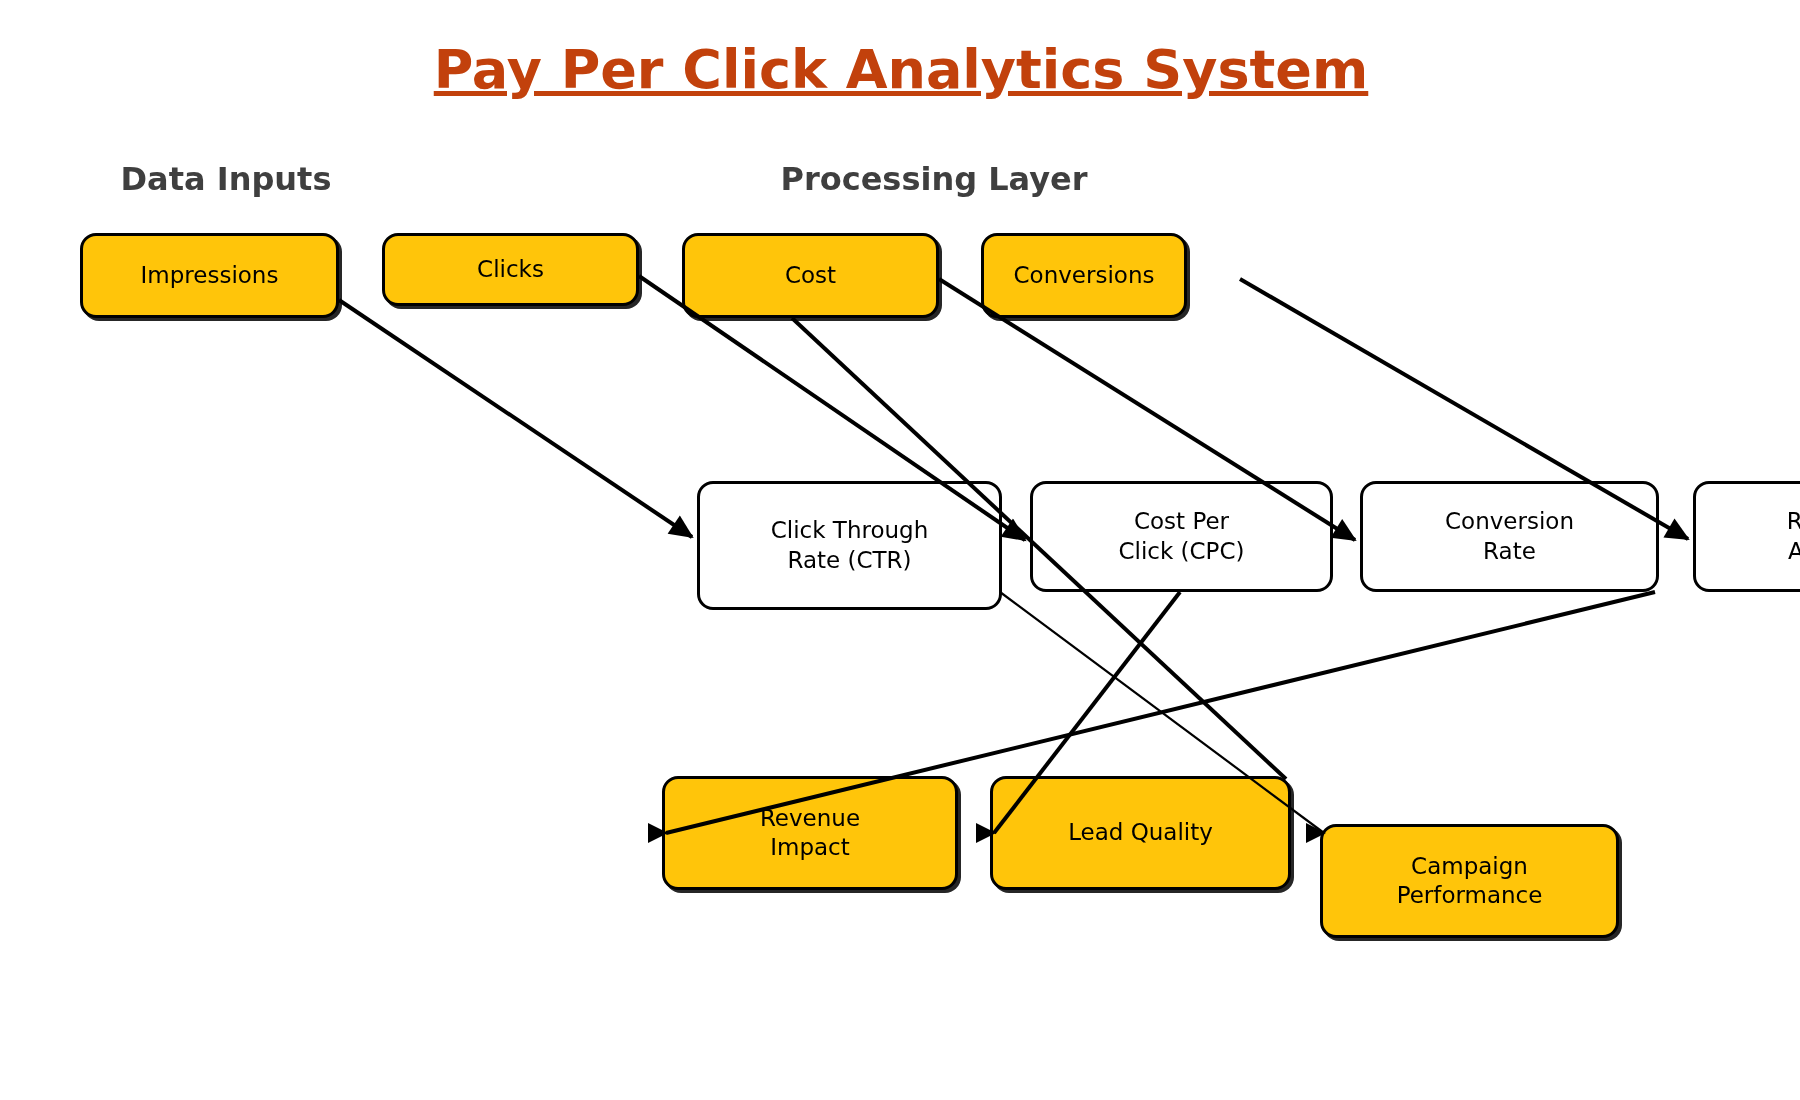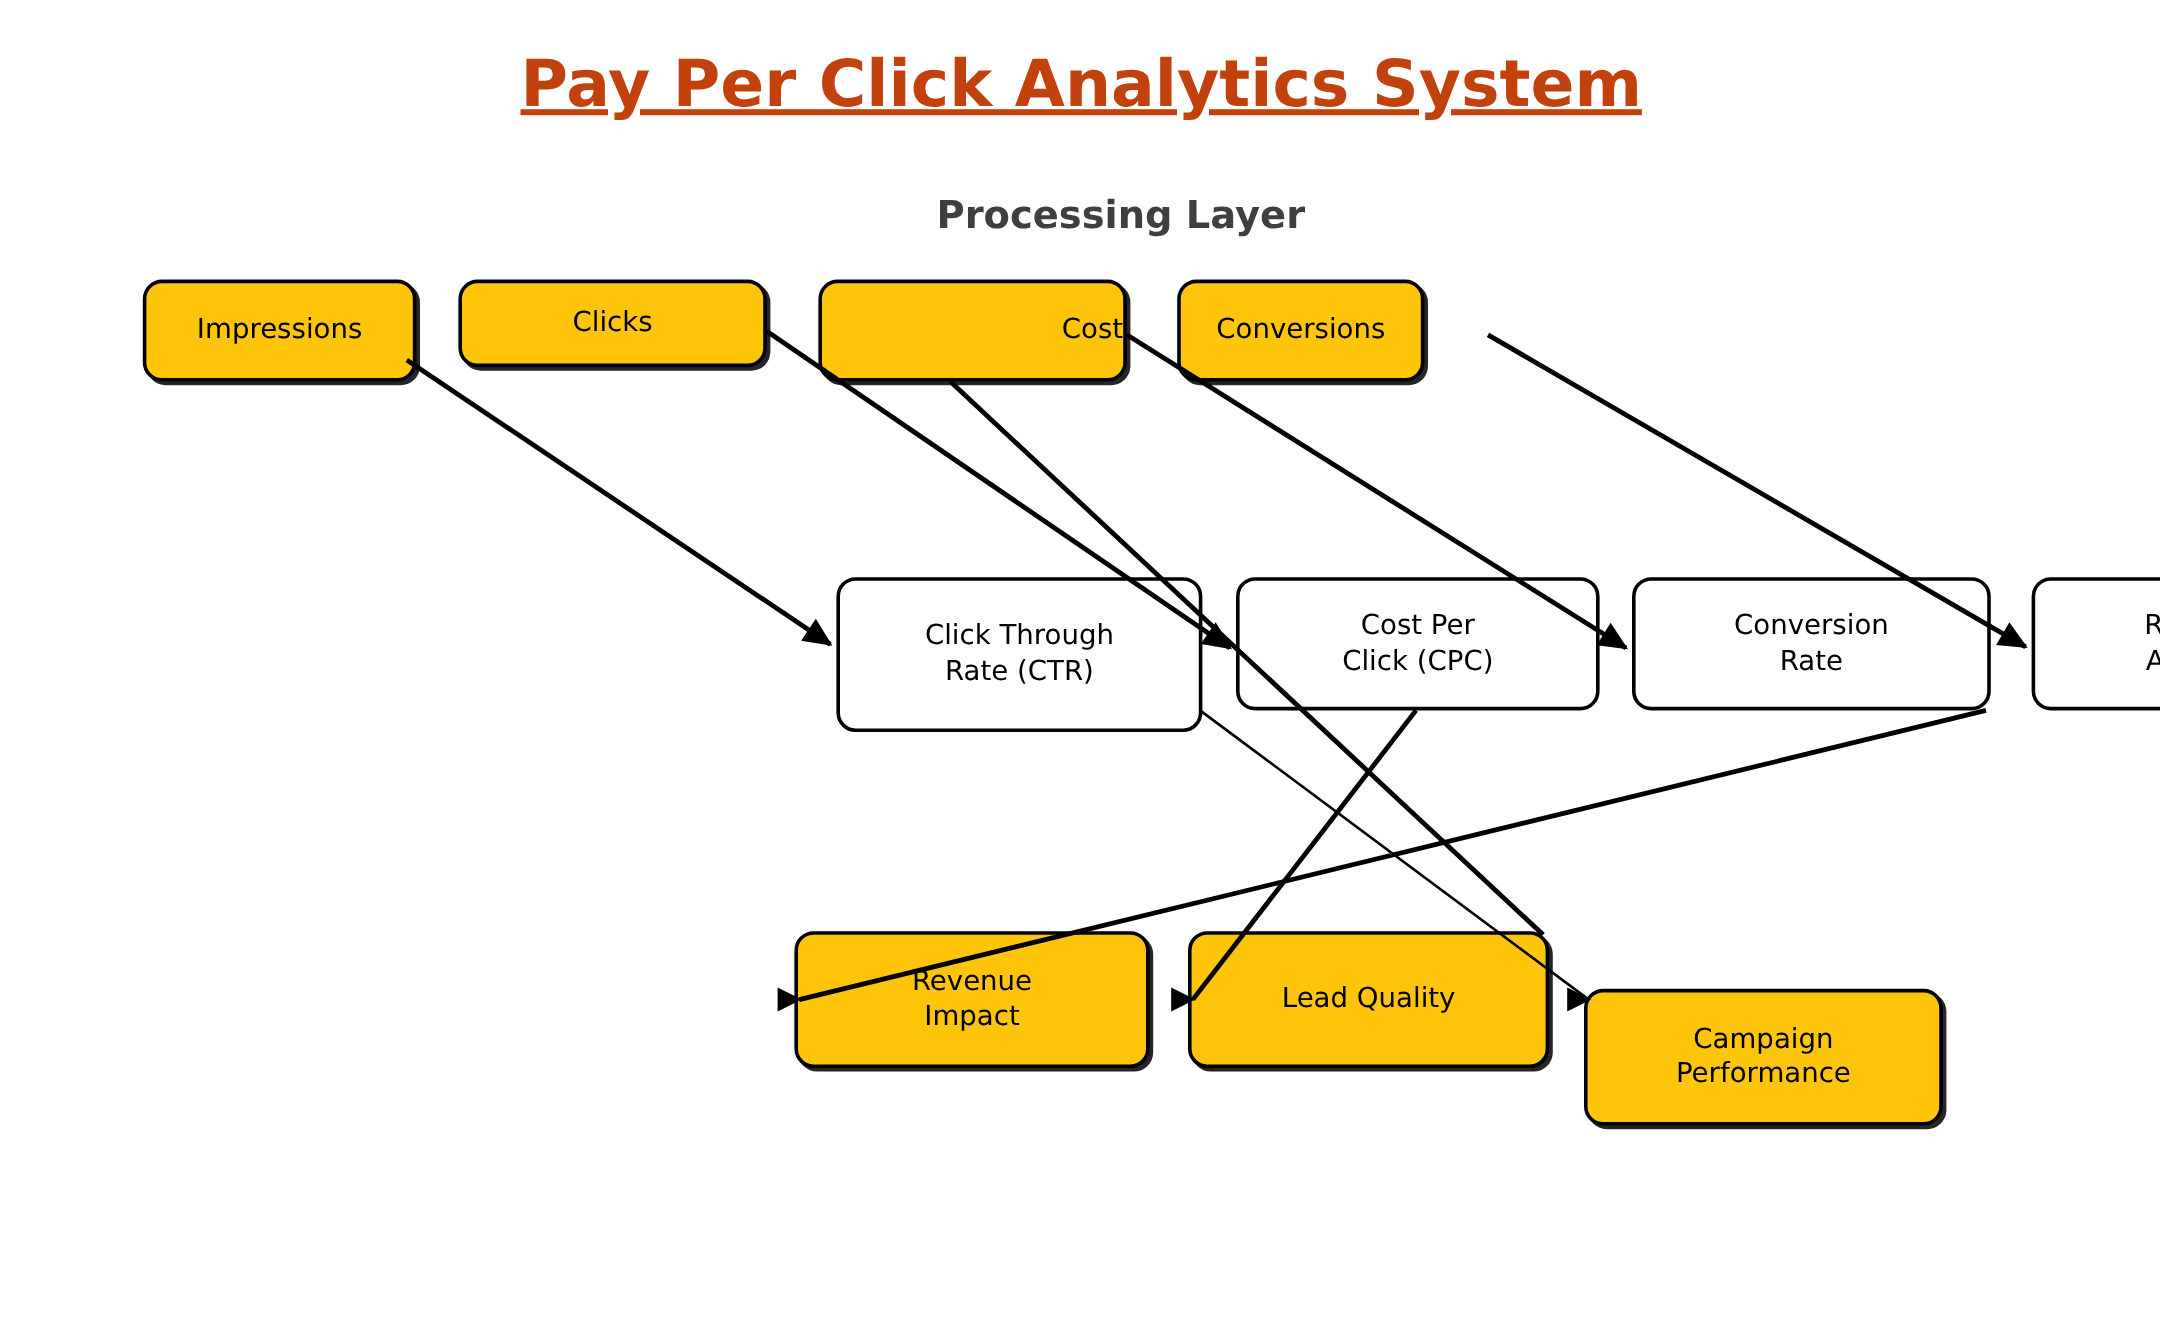--- a/index.html
+++ b/index.html
@@ -49,26 +49,27 @@
     position:absolute;left:0;top:0;width:1800px;height:1100px;
     z-index:2;pointer-events:none;
   }
 </style>
 </head>
 <body>
 
 <div id="canvas">
   <div class="diagram-title">Pay Per Click Analytics System</div>
 
+  <div class="col-header" style="left:226px">Data Inputs</div>
   <div class="col-header" style="left:934px">Processing Layer</div>
 
   <div id="node-layer">
-      <div class="node yellow" style="left: 80px; top: 233px; width: 228px; height: 85px; margin-left: 39px;"><span>Impressions</span></div>
+      <div class="node yellow" style="left: 80px; top: 233px; width: 259px; height: 85px;"><span>Impressions</span></div>
       <div class="node yellow" style="left: 382px; top: 233px; width: 257px; height: 73px;"><span>Clicks</span></div>
-      <div class="node yellow" style="left: 682px; top: 233px; width: 257px; height: 85px; justify-content: flex-end;"><span>Cost</span></div>
+      <div class="node yellow" style="left: 682px; top: 233px; width: 257px; height: 85px;"><span>Cost</span></div>
       <div class="node yellow" style="left: 981px; top: 233px; width: 206px; height: 85px;"><span>Conversions</span></div>
       <div class="node white" style="left: 697px; top: 481px; width: 305px; height: 129px;"><span>Click Through
 Rate (CTR)</span></div>
       <div class="node white" style="left: 1030px; top: 481px; width: 303px; height: 111px;"><span>Cost Per
 Click (CPC)</span></div>
       <div class="node white" style="left: 1360px; top: 481px; width: 299px; height: 111px;"><span>Conversion
 Rate</span></div>
       <div class="node white" style="left: 1693px; top: 481px; width: 300px; height: 111px;"><span>Return on
 Ad Spend</span></div>
       <div class="node yellow" style="left: 662px; top: 776px; width: 296px; height: 114px;"><span>Revenue

